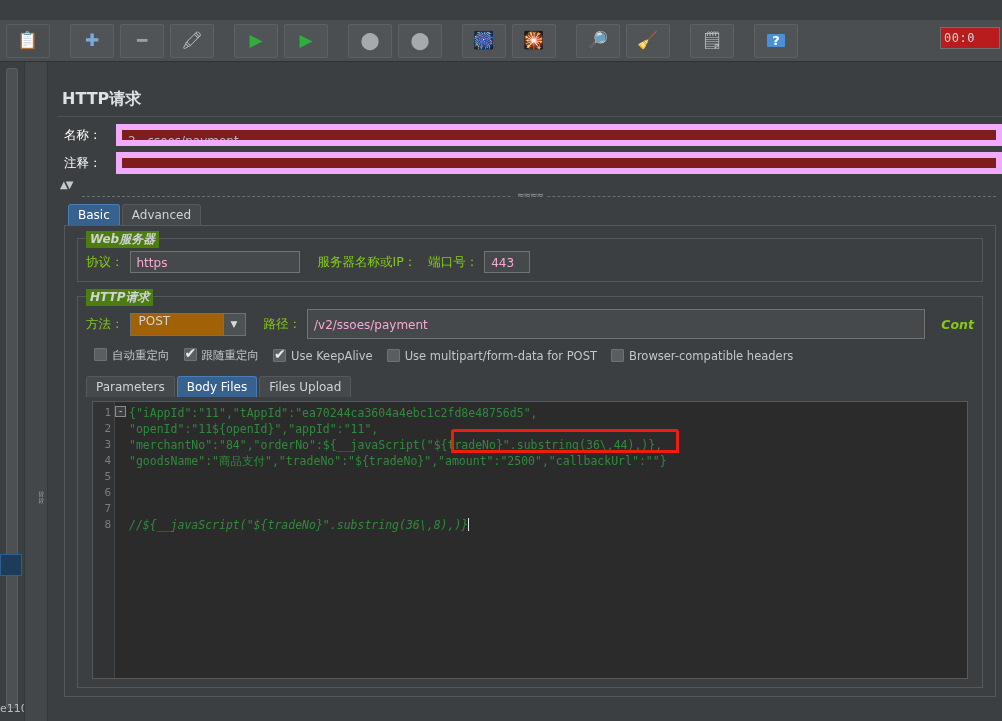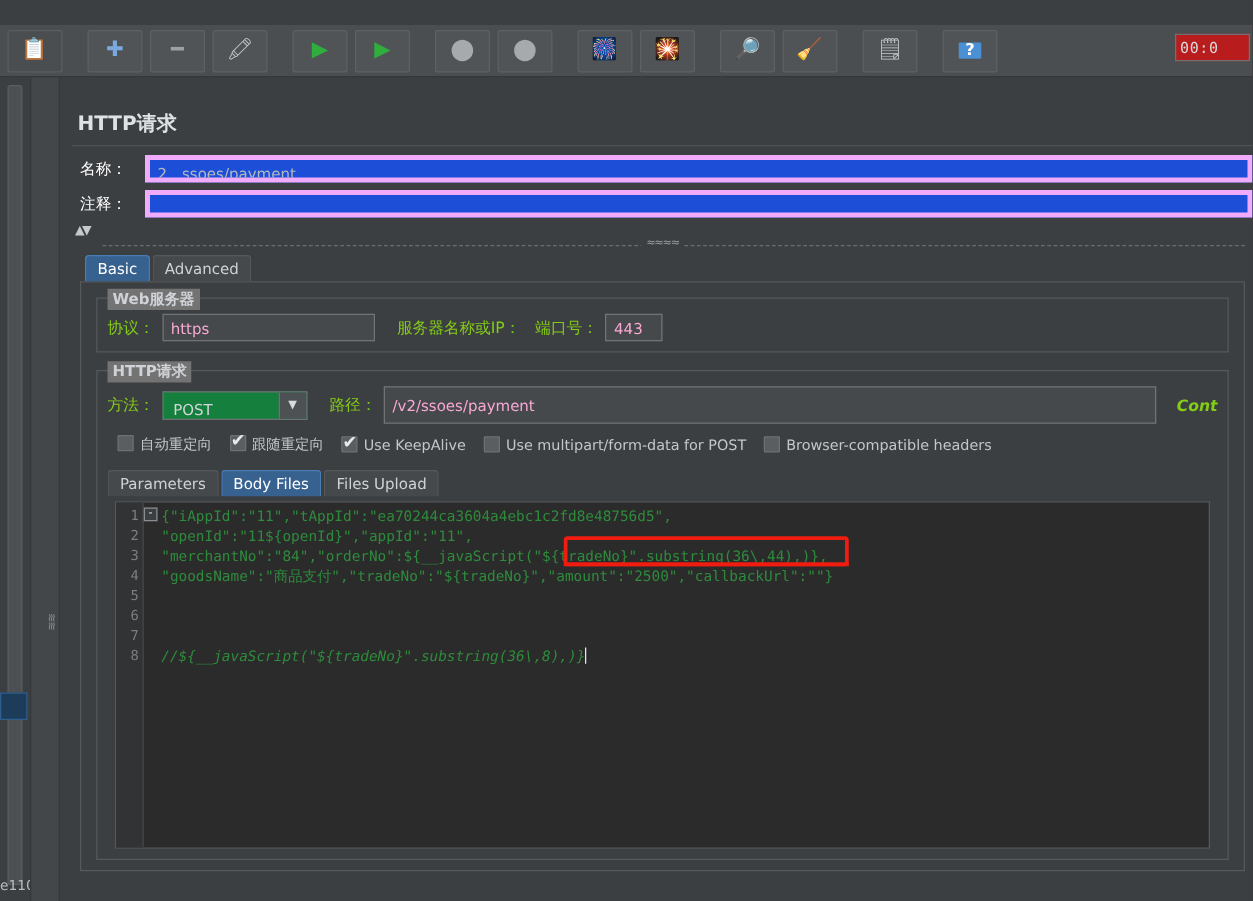--- a/index.html
+++ b/index.html
@@ -82,22 +82,22 @@
     padding: 8px 0 6px 4px;
   }
   .title-rule { height:1px; background:#4e5255; margin-bottom:6px; }
 
   .field-row { display: flex; align-items: center; height: 24px; margin-bottom: 4px; }
   .field-label {
     color: #ffffff; font-size: 12.5px; width: 58px; text-align: left;
     white-space: nowrap; padding-left: 6px;
   }
   .txt {
-    flex: 1 1 auto; height: 22px; background: #1d4ed8;
-    border: 4px solid #f0abfc; color: #b6b9bd; font-size: 12px;
+    flex: 1 1 auto; height: 22px; background: #7f1d1d;
+    border: 6px solid #f0abfc; color: #b6b9bd; font-size: 12px;
     padding: 2px 6px; line-height: 18px;
     white-space: nowrap; overflow: hidden;
   }
   .collapse-arrows {
     color: #c5c8cc; font-size: 10px; letter-spacing: -2px; padding-left: 2px;
     height: 14px;
   }
   .dash-row {
     position: relative; height: 10px; margin: -2px 0 2px 0;
   }
@@ -118,41 +118,41 @@
     border-radius: 3px 3px 0 0; margin-right: 2px; cursor: pointer;
   }
   .tab.active { background: #37618f; color: #ffffff; border-color: #4a7db5; }
 
   
   .group {
     position: relative; border: 1px solid #55595c; margin: 0 6px 0 6px;
     padding: 12px 8px 8px 8px;
   }
   .group > .legend {
-    position: absolute; top: -8px; left: 8px; background: #737373;
-    padding: 0 4px; font-size: 12px; color: #cfd2d6; font-weight: bold;
+    position: absolute; top: -8px; left: 8px; background: #4d7c0f;
+    padding: 0 4px; font-size: 12px; color: #cfd2d6; font-weight: bold; font-style: italic;
   }
   .tab-body {
     border: 1px solid #55595c; border-top: 1px solid #55595c;
     margin: 0 6px; padding: 12px 6px 8px 6px; background: #3c3f41;
   }
 
   .inline-row { display: flex; align-items: center; gap: 6px; }
   .lbl { color: #84cc16; font-size: 12.5px; white-space: nowrap; }
   .inp {
     background: #45494c; border: 1px solid #737373; color: #f9a8d4;
     font-size: 12px; height: 22px; padding: 2px 6px; line-height: 18px;
     white-space: nowrap; overflow: hidden;
   }
   .inp.grow { flex: 1 1 auto; min-width: 0; }
 
   .combo {
     position: relative; width: 116px; height: 23px;
-    background: #15803d; border: 1px solid #6d7174; color: #d2d5d9;
-    font-size: 12px; display: flex; align-items: flex-end; padding-left: 8px;
+    background: #a16207; border: 1px solid #6d7174; color: #d2d5d9;
+    font-size: 12px; display: flex; align-items: flex-start; padding-left: 8px;
   }
   .combo .arrowbox {
     position: absolute; right: 0; top: 0; bottom: 0; width: 22px;
     background: #4d5154; border-left: 1px solid #6d7174;
     display: flex; align-items: center; justify-content: center;
     font-size: 9px; color: #d8dbdf;
   }
 
   .checks { display: flex; align-items: center; gap: 14px; margin-top: 9px; padding-left: 8px; flex-wrap: nowrap; }
   .chk { display: flex; align-items: flex-start; gap: 5px; font-size: 11.5px; color: #c3c6ca; white-space: nowrap; cursor: pointer; }

